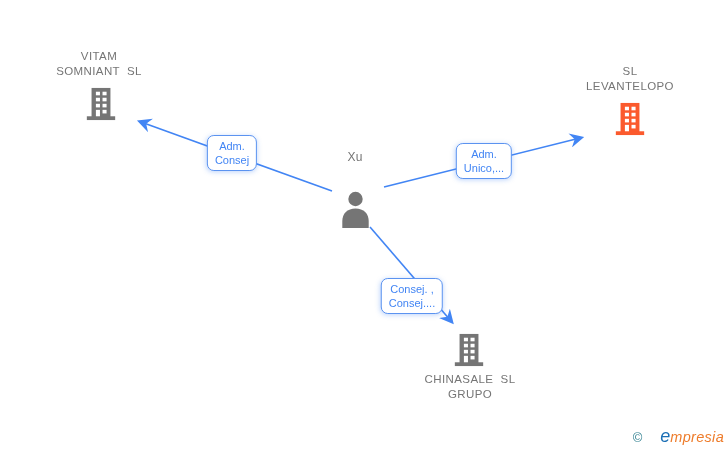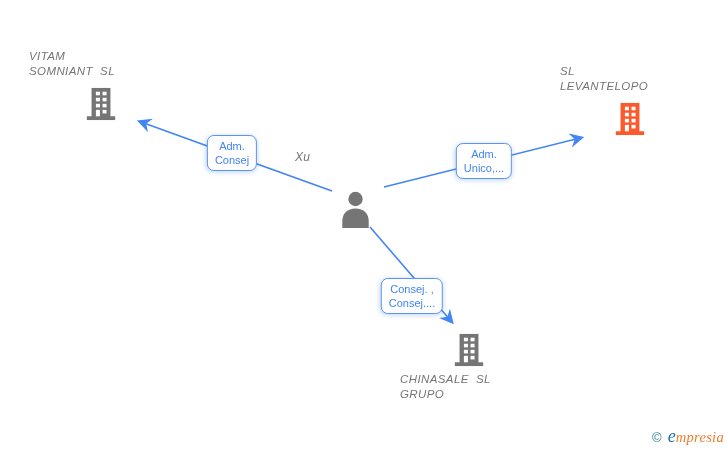--- a/index.html
+++ b/index.html
@@ -8,25 +8,25 @@
     position: relative;
     background: #ffffff;
     font-family: "Liberation Sans", sans-serif;
     overflow: hidden;
   }
   .canvas { position: absolute; inset: 0; width: 728px; height: 450px; }
   svg.edges { position: absolute; left: 0; top: 0; }
 
   .node-label {
     position: absolute;
+    text-align: center;
     color: #757575;
     font-size: 11.5px;
     line-height: 15px;
     letter-spacing: 0.4px;
-    font-style: italic;
   }
   .node-label .ln { display: block; white-space: pre; }
   .person-label { font-size: 12px; letter-spacing: 0.2px; }
 
   .node-icon { position: absolute; }
 
   .edge-label {
     position: absolute;
     transform: translate(-50%, -50%);
     background: #ffffff;
@@ -49,22 +49,23 @@
     right: 4px; bottom: 3px;
     display: flex;
     align-items: baseline;
     gap: 6px;
   }
   .footer-logo .copy {
     color: #2e7f8f;
     font-size: 13px;
   }
   .footer-logo .brand {
-    font-family: Liberation Serif, serif;
+    font-family: Liberation Sans, sans-serif;
     font-style: italic;
+    margin-left: 12px;
   }
   .footer-logo .brand .b-first { color: #1b6fb5; font-size: 18px; }
   .footer-logo .brand .b-rest  { color: #ee7c2b; font-size: 14.5px; letter-spacing: 0.3px; }
 </style>
 </head>
 <body>
 
 <div class="canvas">
 
   <svg class="edges" width="728" height="450" viewBox="0 0 728 450">

